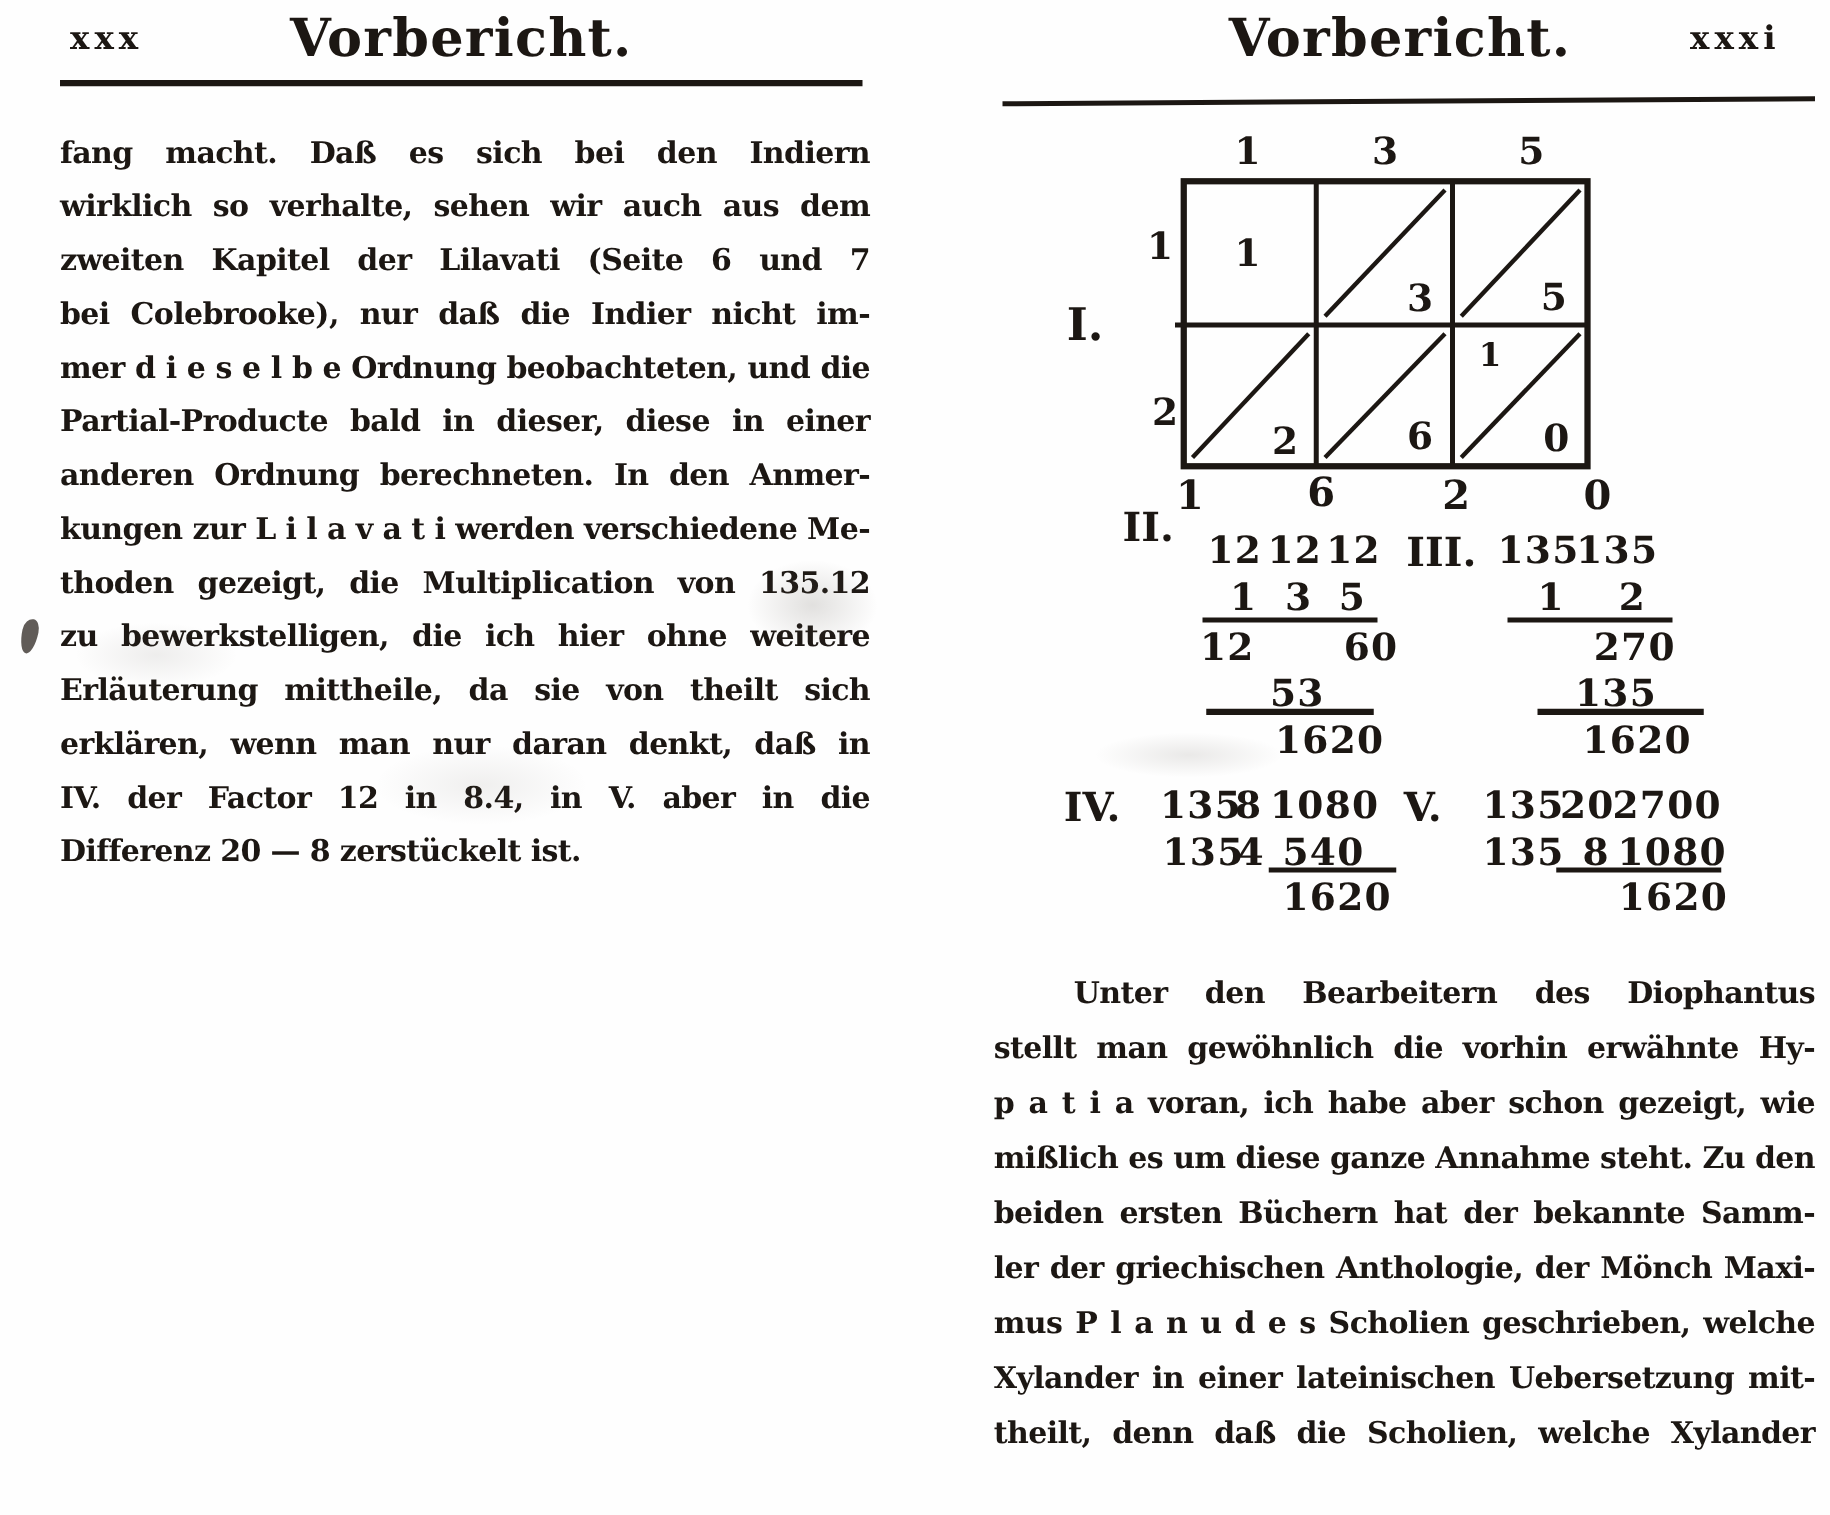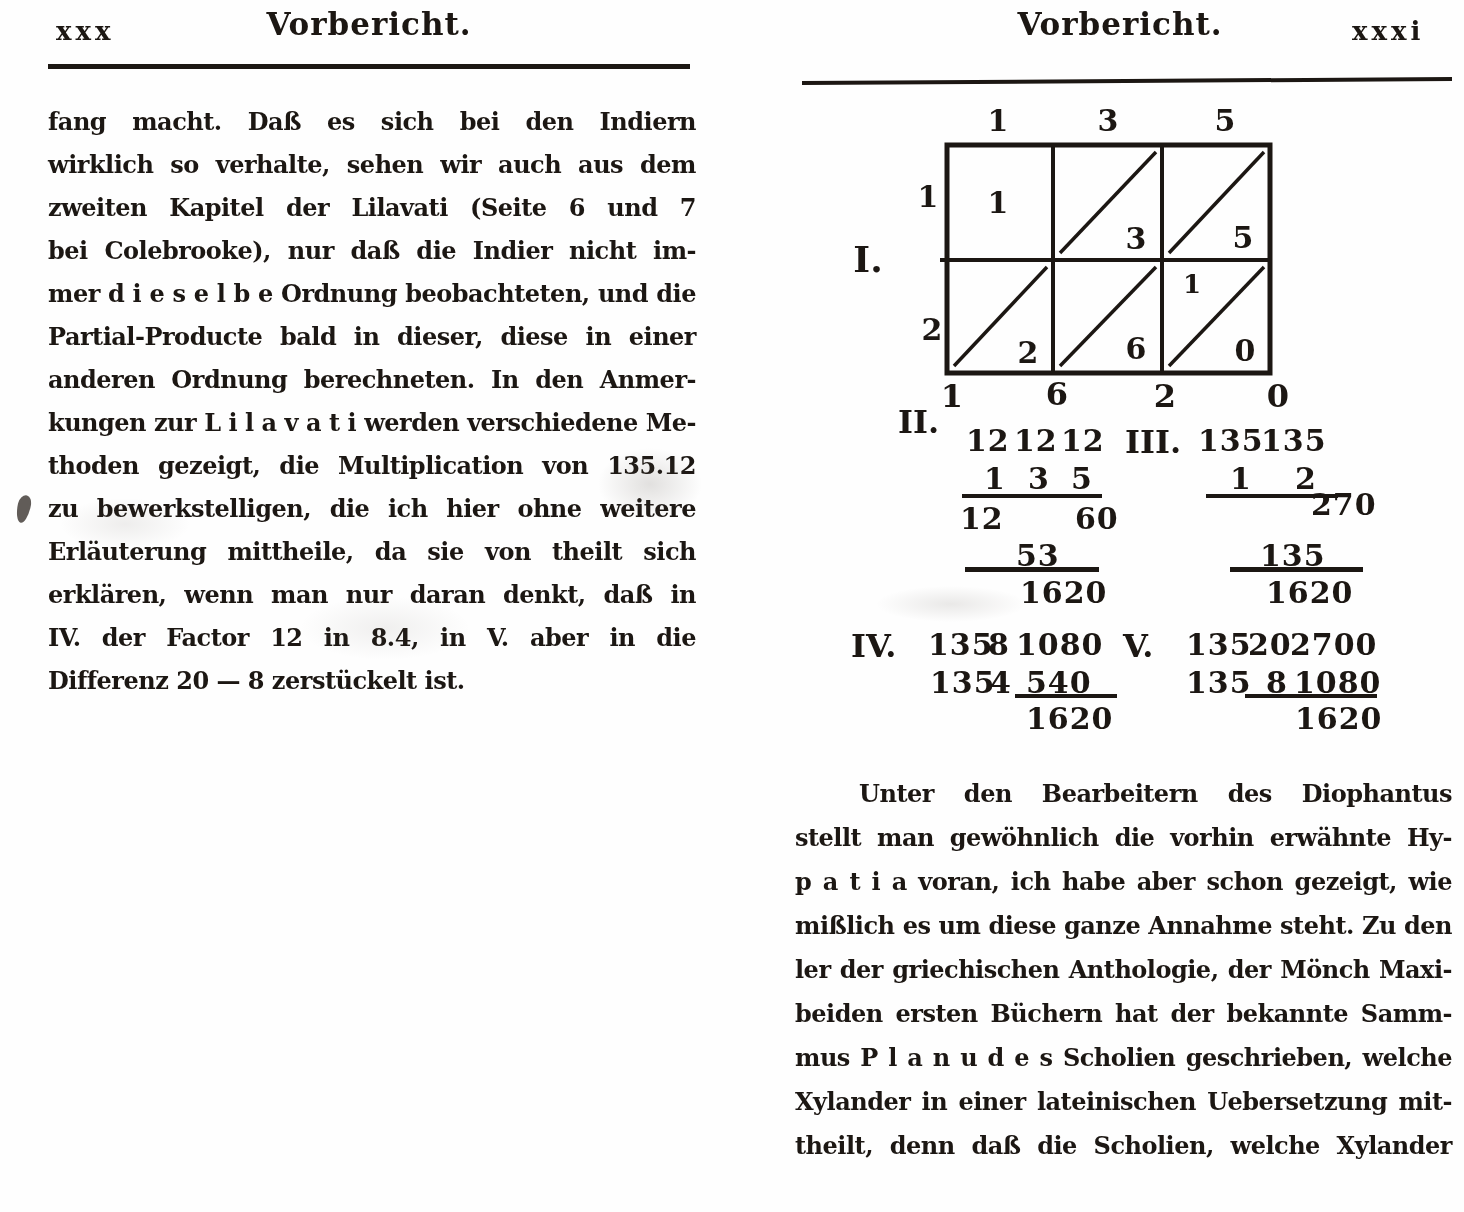--- a/index.html
+++ b/index.html
@@ -4,21 +4,21 @@
 <style>
   html,body{margin:0;padding:0;}
   body{
     width:1464px;height:1212px;position:relative;overflow:hidden;
     background:#fefefe;color:#1c1713;
     font-family:"DejaVu Serif","Liberation Serif",serif;
   }
   .abs{position:absolute;}
   
   .folio{font-size:26px;font-weight:bold;letter-spacing:4px;}
-  .rtitle{font-size:31px;font-weight:bold;text-align:center;letter-spacing:1px;}
+  .rtitle{font-size:42px;font-weight:bold;text-align:center;letter-spacing:1px;}
   .hrule{background:#1c1713;}
   
   .col{position:absolute;}
   .bl{
     height:43px;line-height:43px;font-size:24px;font-weight:bold;
     letter-spacing:-0.5px;white-space:nowrap;
     text-align:justify;text-align-last:justify;
   }
   .col-r .bl{height:44px;line-height:44px;}
   .bl.end{text-align-last:left;}
@@ -124,21 +124,21 @@
 <span class="num" style="left:1016px;top:539px;">53</span>
 <div class="srule" style="left:965px;top:567px;width:134px;height:5px;"></div>
 <span class="num" style="left:1020px;top:576px;">1620</span>
 
 <div class="mlabel" style="left:1125px;top:424px;">III.</div>
 <span class="num" style="left:1198px;top:424px;">135</span>
 <span class="num" style="left:1261px;top:424px;">135</span>
 <span class="num" style="left:1230px;top:462px;">1</span>
 <span class="num" style="left:1295px;top:462px;">2</span>
 <div class="srule" style="left:1206px;top:494px;width:132px;height:4px;"></div>
-<span class="num" style="left:1275px;top:488px;margin-left:36px;">270</span>
+<span class="num" style="left:1275px;top:502px;">270</span>
 <span class="num" style="left:1260px;top:539px;">135</span>
 <div class="srule" style="left:1230px;top:567px;width:133px;height:5px;"></div>
 <span class="num" style="left:1266px;top:576px;">1620</span>
 
 <div class="mlabel" style="left:851px;top:628px;">IV.</div>
 <span class="num" style="left:928px;top:628px;">135</span>
 <span class="num" style="left:988px;top:628px;">8</span>
 <span class="num" style="left:1016px;top:628px;">1080</span>
 <span class="num" style="left:930px;top:666px;">135</span>
 <span class="num" style="left:990px;top:666px;">4</span>
@@ -154,20 +154,20 @@
 <span class="num" style="left:1266px;top:666px;">8</span>
 <span class="num" style="left:1294px;top:666px;">1080</span>
 <div class="srule" style="left:1245px;top:694px;width:132px;height:4px;"></div>
 <span class="num" style="left:1295px;top:702px;">1620</span>
 
 <div class="col col-r" style="left:795px;top:772px;width:657px;">
   <div class="bl indent">Unter den Bearbeitern des Diophantus</div>
   <div class="bl">stellt man gewöhnlich die vorhin erwähnte Hy-</div>
   <div class="bl">p a t i a voran, ich habe aber schon gezeigt, wie</div>
   <div class="bl">mißlich es um diese ganze Annahme steht. Zu den</div>
+  <div class="bl">beiden ersten Büchern hat der bekannte Samm-</div>
   <div class="bl">ler der griechischen Anthologie, der Mönch Maxi-</div>
-  <div class="bl">beiden ersten Büchern hat der bekannte Samm-</div>
   <div class="bl">mus P l a n u d e s Scholien geschrieben, welche</div>
   <div class="bl">Xylander in einer lateinischen Uebersetzung mit-</div>
   <div class="bl">theilt, denn daß die Scholien, welche Xylander</div>
 </div>
 
 <div class="smudge" style="left:876px;top:586px;width:150px;height:36px;background:radial-gradient(closest-side,rgba(95,88,80,0.13),rgba(95,88,80,0));"></div>
 
 </body></html>

